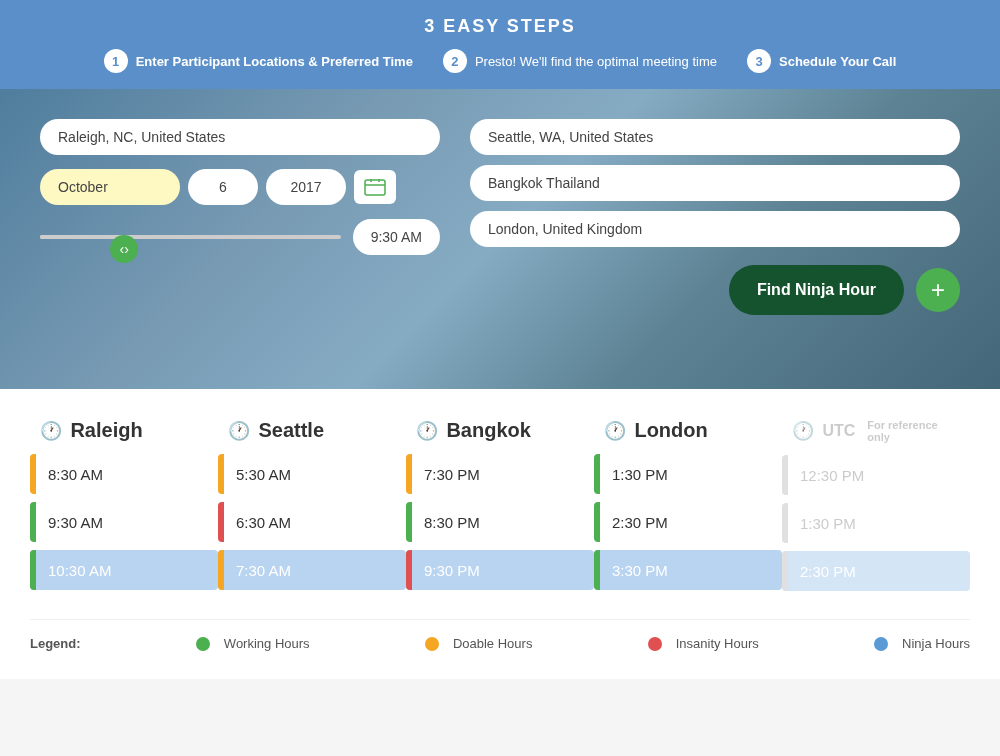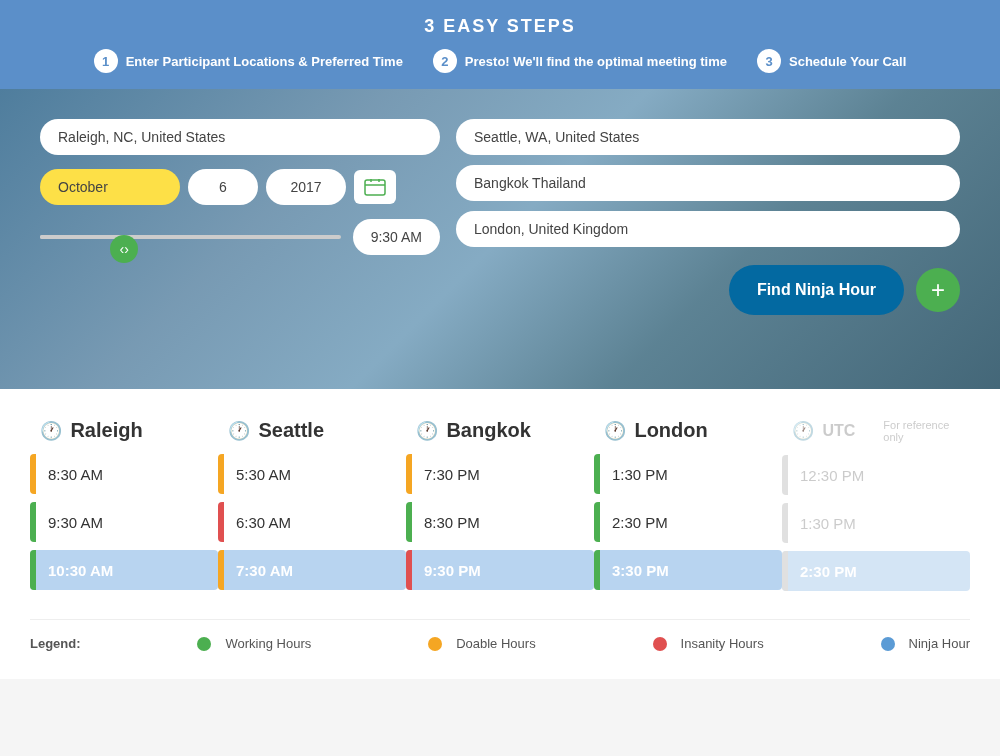--- a/index.html
+++ b/index.html
@@ -42,42 +42,42 @@
       justify-content: center;
       font-weight: 700;
       font-size: 13px;
       flex-shrink: 0;
     }
     .step-label {
       font-size: 13px;
       font-weight: 600;
     }
     .step-label-bold {
-      font-weight: 700;
+      font-weight: 400;
     }
 
     
     .hero-section {
       position: relative;
       background: #6a8fa8;
       min-height: 300px;
       overflow: hidden;
     }
     .hero-bg {
       position: absolute;
       inset: 0;
       background: linear-gradient(135deg, #4a7a9b 0%, #7a9cb5 30%, #8ab0c8 50%, #5a8090 70%, #3d6070 100%);
       opacity: 0.85;
     }
     .hero-content {
       position: relative;
       z-index: 1;
       padding: 30px 40px;
       display: flex;
-      gap: 16px;
+      gap: 30px;
       align-items: flex-start;
     }
     .left-col {
       display: flex;
       flex-direction: column;
       gap: 14px;
       flex: 0 0 400px;
     }
     .right-col {
       display: flex;
@@ -95,21 +95,21 @@
       outline: none;
       width: 100%;
       cursor: text;
     }
     .date-row {
       display: flex;
       gap: 8px;
       align-items: center;
     }
     .date-month {
-      background: #fde047;
+      background: #fef9c3;
       border: none;
       border-radius: 25px;
       padding: 10px 18px;
       font-size: 14px;
       color: #444;
       width: 140px;
       flex-shrink: 0;
     }
     .date-day {
       background: white;
@@ -199,21 +199,21 @@
       white-space: nowrap;
     }
     .action-row {
       display: flex;
       justify-content: flex-end;
       align-items: center;
       gap: 12px;
       margin-top: 8px;
     }
     .find-btn {
-      background: #0369a1;
+      background: #14532d;
       color: white;
       border: none;
       border-radius: 25px;
       padding: 16px 28px;
       font-size: 16px;
       font-weight: 600;
       cursor: pointer;
     }
     .add-btn {
       background: #4caf50;
@@ -263,22 +263,22 @@
       font-weight: 700;
       color: #333;
     }
     .city-name.utc {
       color: #aaa;
       font-size: 16px;
     }
     .utc-note {
       font-size: 11px;
       color: #aaa;
-      font-weight: 400;
-      margin-left: 20px;
+      font-weight: 700;
+      margin-left: 4px;
     }
     .time-slot {
       display: flex;
       align-items: center;
       margin-bottom: 8px;
       border-radius: 4px;
       overflow: hidden;
       min-height: 40px;
     }
     .time-slot-bar {
@@ -293,21 +293,21 @@
       color: #333;
       font-weight: 500;
       flex: 1;
     }
     .time-slot.highlighted {
       background: #b8d4f0;
       border-radius: 4px;
     }
     .time-slot.highlighted .time-slot-text {
       color: white;
-      font-weight: 700;
+      font-weight: 400;
     }
     .bar-green { background: #4caf50; }
     .bar-yellow { background: #f5a623; }
     .bar-red { background: #e05050; }
     .bar-gray { background: #ccc; }
 
     
     .legend {
       display: flex;
       align-items: center;
@@ -512,16 +512,16 @@
     <div class="legend-item">
       <div class="legend-dot dot-yellow"></div>
       <span class="legend-text">Doable Hours</span>
     </div>
     <div class="legend-item">
       <div class="legend-dot dot-red"></div>
       <span class="legend-text">Insanity Hours</span>
     </div>
     <div class="legend-item">
       <div class="legend-dot dot-blue"></div>
-      <span class="legend-text">Ninja Hour</span>
+      <span class="legend-text">Ninja Hours</span>
     </div>
   </div>
 </div>
 
 </body></html>

